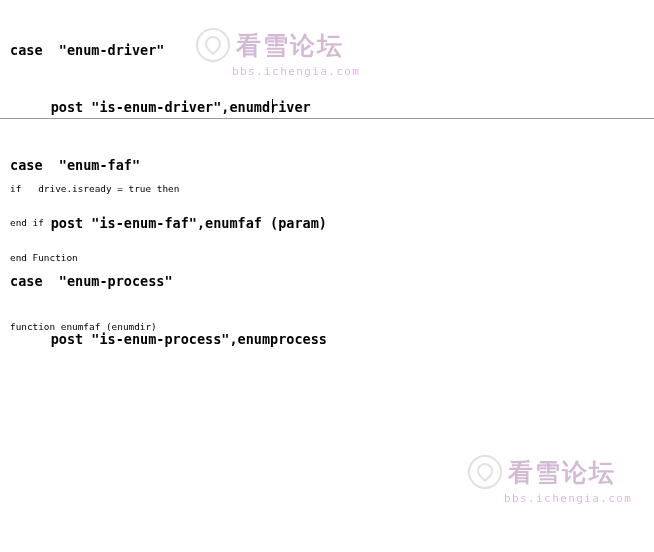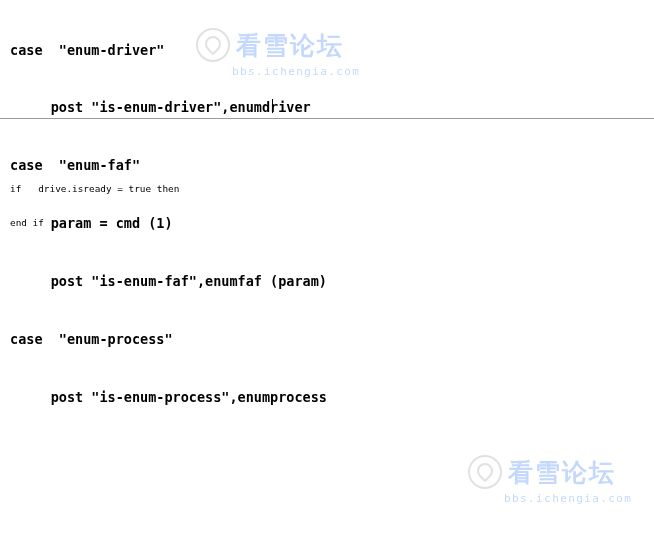--- a/index.html
+++ b/index.html
@@ -63,21 +63,21 @@
     display: block;
     white-space: pre;
     min-height: 11.55px;
   }
 
   
   .wm {
     position: absolute;
     pointer-events: none;
     opacity: 0.30;
-    color: #3b82f6;
+    color: #701a75;
     font-family: "DejaVu Sans", "Liberation Sans", sans-serif;
     user-select: none;
   }
   .wm-1 { left: 196px; top: 28px; }
   .wm-2 { left: 468px; top: 455px; }
 
   .wm-row {
     display: flex;
     align-items: center;
   }
@@ -127,35 +127,36 @@
 </style>
 </head>
 <body>
 
 <div id="page">
 
   <div class="top-block">
     <span class="ln">case  "enum-driver"</span>
     <span class="ln">     post "is-enum-driver",enumdriver</span>
     <span class="ln">case  "enum-faf"</span>
-    <span class="ln">     param = cmd (1)</span>
     <span class="ln">     post "is-enum-faf",enumfaf (param)</span>
     <span class="ln">case  "enum-process"</span>
     <span class="ln">     post "is-enum-process",enumprocess</span>
   </div>
 
   <div class="caret"></div>
 
   <div class="divider"></div>
 
   <div class="bottom-block">
     <span class="ln"></span>
     <span class="ln">if   drive.isready = true then</span>
     <span class="ln">end if</span>
+    <span class="ln">end Function</span>
     <span class="ln"></span>
+    <span class="ln">function enumfaf (enumdir)</span>
     <span class="ln"></span>
     
     
     
     
     
     
     
     
     

